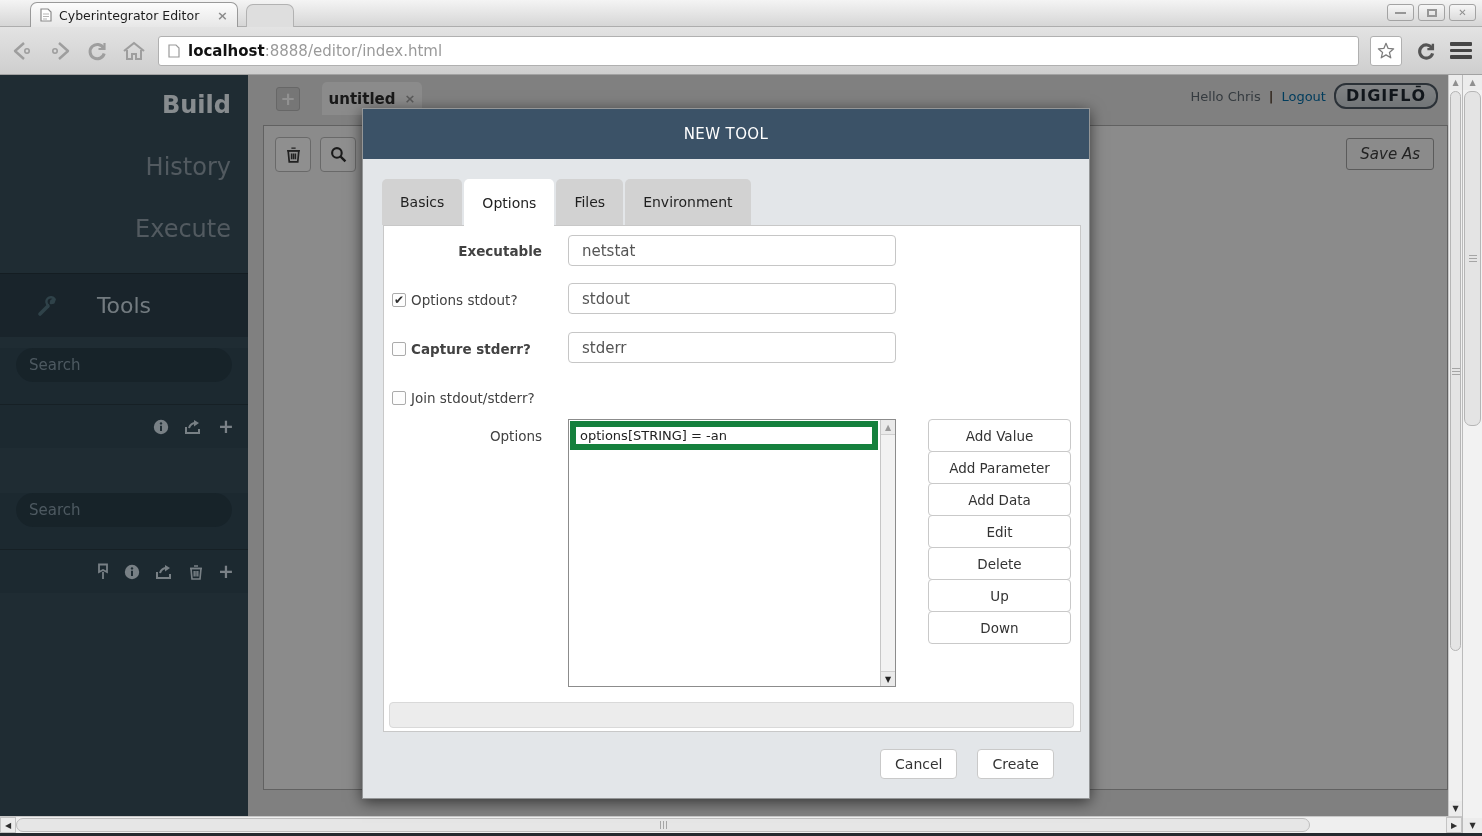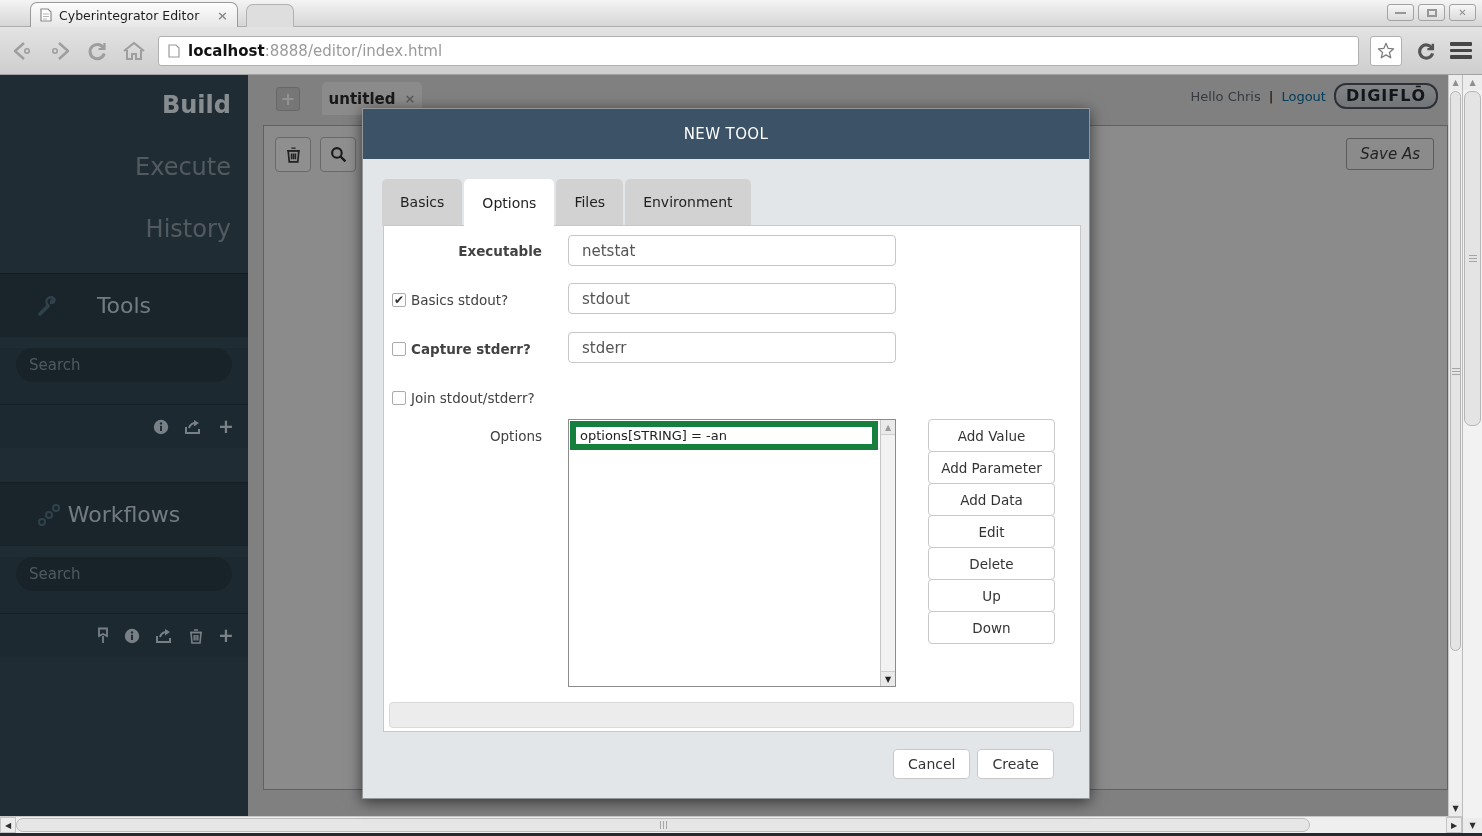--- a/index.html
+++ b/index.html
@@ -124,27 +124,27 @@
     border:1px solid #8c8c8c; background:#fff; }
   .list-item { margin:1px 17px 0 1px; border:6px solid #15803d; padding:1px 4px;
     font-size:13px; color:#222; white-space:nowrap; overflow:hidden; }
   .lscroll { position:absolute; right:0; top:0; bottom:0; width:15px;
     background:#f2f2f2; border-left:1px solid #c6c6c6; }
   .lscroll .up, .lscroll .dn { position:absolute; left:0; right:0; height:15px;
     display:flex; align-items:center; justify-content:center; font-size:8px;
     color:#666; background:#eaeaea; }
   .lscroll .up { top:0; border-bottom:1px solid #cfcfcf; color:#9a9a9a; }
   .lscroll .dn { bottom:0; border-top:1px solid #cfcfcf; color:#222; }
-  .opt-btns { position:absolute; left:544px; top:194px; width:127px; }
+  .opt-btns { position:absolute; left:544px; top:194px; width:143px; }
   .opt-btn { display:block; width:100%; height:33px; margin-top:-1px;
     background:#fff; border:1px solid #c9c9c9; border-radius:4px; font-size:13.5px;
     color:#333; font-family:inherit; }
   .status-bar { position:absolute; left:5px; right:6px; bottom:3px; height:26px;
     background:#ececec; border:1px solid #d9d9d9; border-radius:4px; }
-  .mfooter { position:absolute; right:35px; top:640px; display:flex; gap:7px; }
+  .mfooter { position:absolute; right:35px; top:640px; display:flex; gap:20px; }
   .mfbtn { background:#fff; border:1px solid #c9c9c9; border-radius:4px;
     padding:0 14px; height:30px; font-size:14px; color:#333; font-family:inherit; }
 
   
   .vscroll1 { position:absolute; left:1448px; top:75px; width:14px; height:741px;
     background:#f0f0f0; border-left:1px solid #c8c8c8; }
   .vscroll2 { position:absolute; left:1462px; top:75px; width:20px; height:758px;
     background:#f2f2f2; border-left:1px solid #bbb; }
   .sb-arrow { position:absolute; left:0; right:0; height:15px; display:flex;
     align-items:center; justify-content:center; font-size:8px; color:#5e5e5e;
@@ -239,22 +239,22 @@
       <i></i>
       <i></i>
   </span>
 </div>
 
 <div class="page">
 
   <div class="sidebar">
     <div class="snav">
       <div class="snav-item active">Build</div>
+      <div class="snav-item">History</div>
       <div class="snav-item">Execute</div>
-      <div class="snav-item">History</div>
     </div>
 
     <div class="sec-head">
       <span class="sec-icon">
         <svg width="24" height="24" viewBox="0 0 24 24">
           <path d="M4 20 L12 12" stroke="#52727f" stroke-width="3.6" stroke-linecap="round" fill="none"></path>
           <path d="M12.5 11.5 a4.5 4.5 0 1 1 6.2 -6.2 l-3.2 1.2 l-0.6 2.6 l2.6 -0.6 l1.2 -3.2" stroke="#52727f" stroke-width="2.4" fill="none" stroke-linejoin="round"></path>
         </svg>
       </span>
       <span>Tools</span>
@@ -276,30 +276,20 @@
       </svg>
       <svg width="19" height="16" viewBox="0 0 19 16">
         <path d="M2 8 V14 H15 V10" fill="none" stroke="#cfdde6" stroke-width="2"></path>
         <path d="M5 9 C6 5.5 9 4 12 4" fill="none" stroke="#cfdde6" stroke-width="2"></path>
         <path d="M10 1 L15 4 L10 7.5 Z" fill="#cfdde6"></path>
       </svg>
       <span class="plusglyph">+</span>
     </div>
     <div class="spacer34"></div>
 
-    <div class="sec-head">
-      <span class="sec-icon">
-        <svg width="26" height="26" viewBox="0 0 26 26">
-          <circle cx="6" cy="20" r="3" fill="none" stroke="#52727f" stroke-width="2"></circle>
-          <circle cx="13" cy="13" r="3" fill="none" stroke="#52727f" stroke-width="2"></circle>
-          <circle cx="20" cy="6" r="3" fill="none" stroke="#52727f" stroke-width="2"></circle>
-        </svg>
-      </span>
-      <span>Workflows</span>
-    </div>
     <div class="search-band">
       <div class="pill">
         <input placeholder="Search" style="">
         <svg width="16" height="16" viewBox="0 0 16 16">
           <circle cx="6.5" cy="6.5" r="4.5" fill="none" stroke="#9fb1bc" stroke-width="2"></circle>
           <path d="M10 10 L14.5 14.5" stroke="#9fb1bc" stroke-width="2.2"></path>
         </svg>
       </div>
     </div>
     <div class="icon-band">
@@ -365,21 +355,21 @@
     <button class="mtab active">Options</button>
     <button class="mtab">Files</button>
     <button class="mtab">Environment</button>
   </div>
 
   <div class="panel">
     <span class="flabel" style="top:17px;font-weight:bold;">Executable</span>
     <input class="tinput" style="top: 9px;" value="netstat">
 
     <span class="cbx" style="top:67px;">✔</span>
-    <span class="cblabel" style="top:66px;">Basics stdout?</span>
+    <span class="cblabel" style="top:66px;">Options stdout?</span>
     <input class="tinput" style="top: 57px;" value="stdout">
 
     <span class="cbx" style="top:116px;"></span>
     <span class="cblabel" style="top:115px;font-weight:bold;">Capture stderr?</span>
     <input class="tinput" style="top: 106px;" value="stderr">
 
     <span class="cbx" style="top:165px;"></span>
     <span class="cblabel" style="top:164px;">Join stdout/stderr?</span>
 
     <span class="flabel" style="top:202px;">Options</span>

